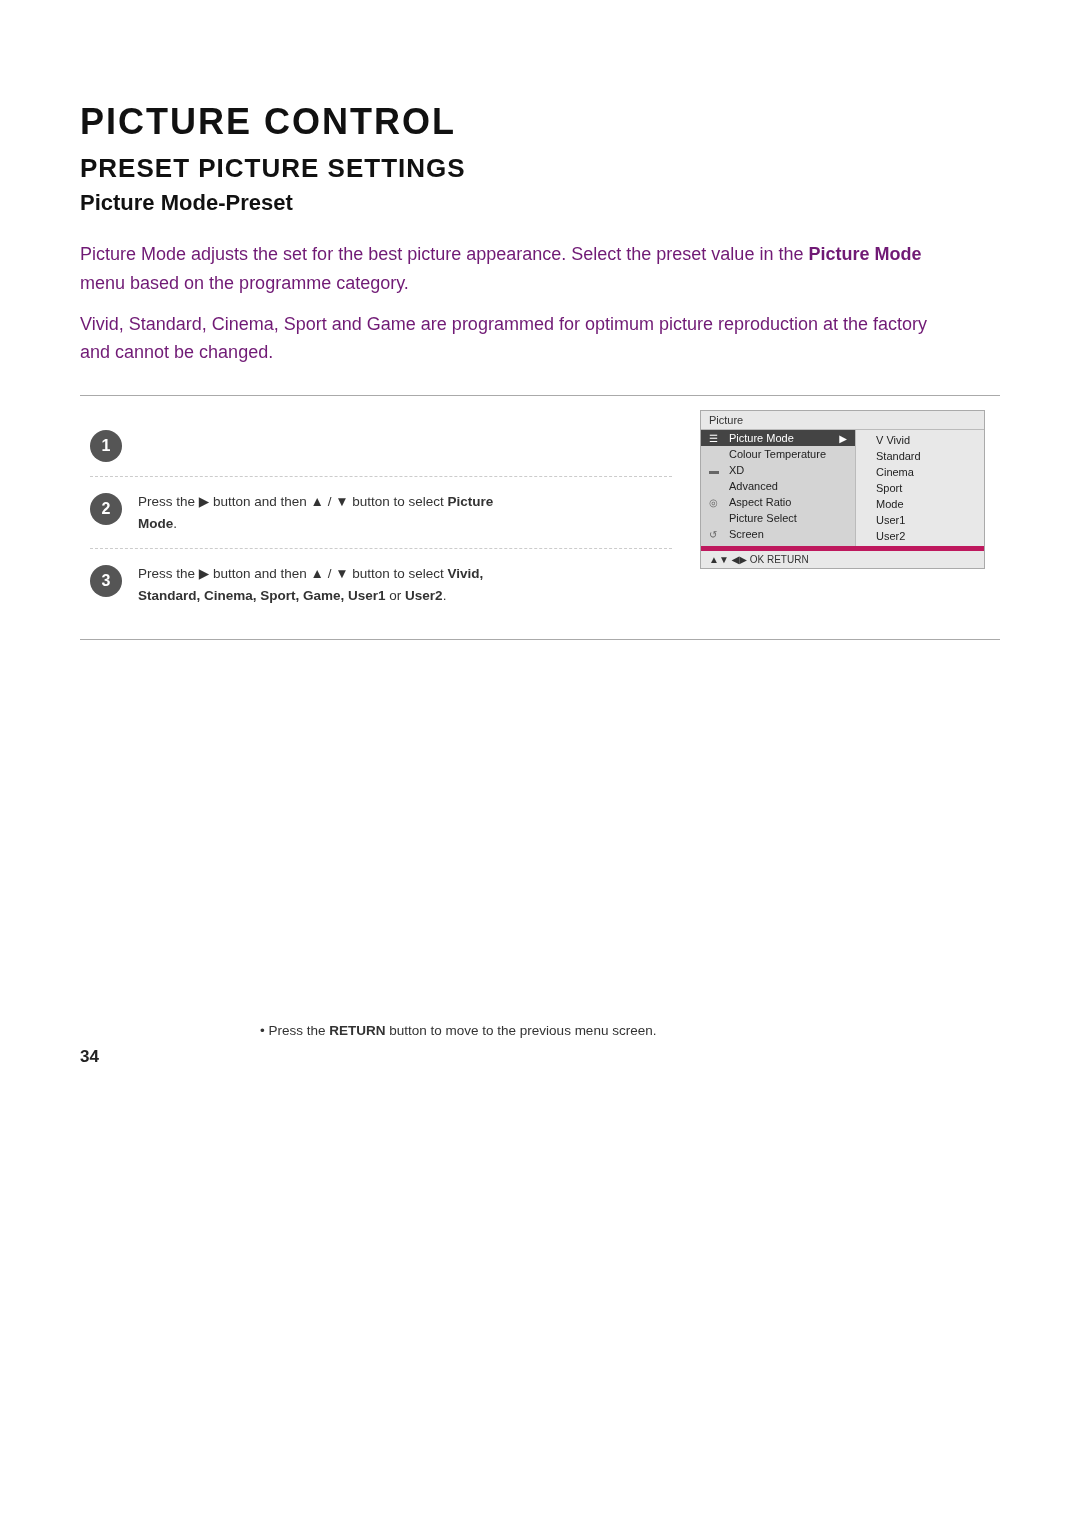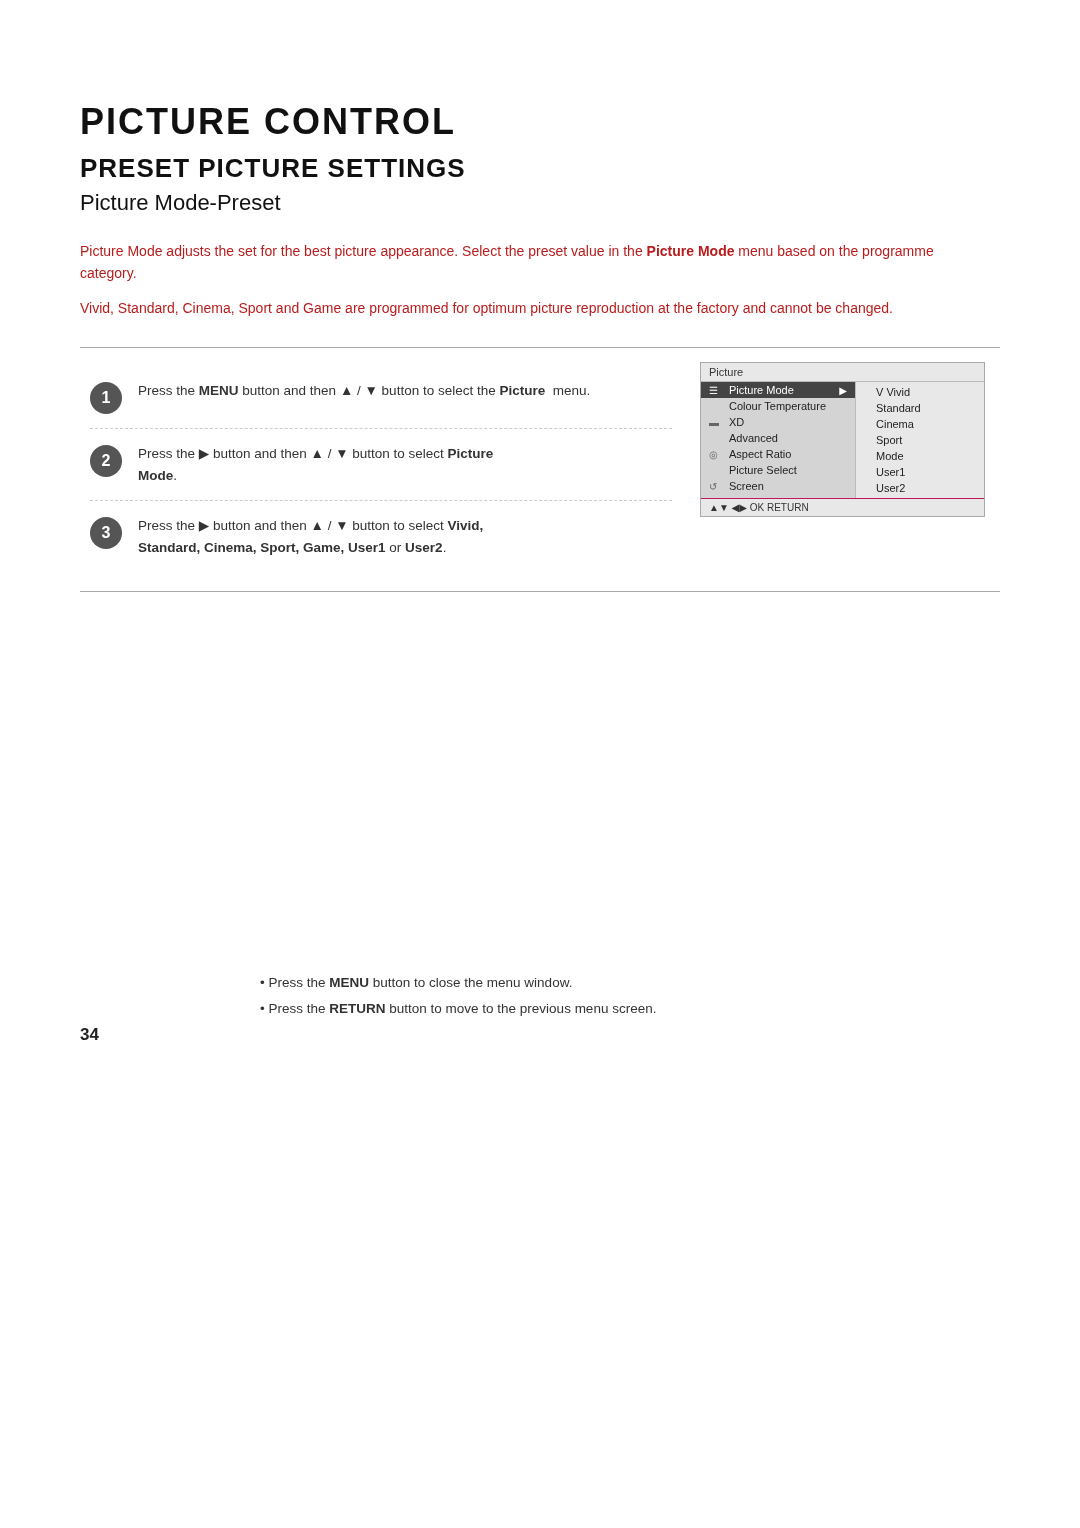--- a/index.html
+++ b/index.html
@@ -27,29 +27,29 @@
     .section-title {
       font-size: 26px;
       font-weight: 900;
       letter-spacing: 1px;
       text-transform: uppercase;
       margin-bottom: 6px;
       color: #111;
     }
     .subsection-title {
       font-size: 22px;
-      font-weight: 400;
+      font-weight: 700;
       margin-bottom: 24px;
       color: #111;
     }
     .intro-text {
-      font-size: 14px;
+      font-size: 18px;
       line-height: 1.6;
       margin-bottom: 12px;
-      color: #b91c1c;
+      color: #701a75;
       max-width: 860px;
     }
     .intro-text b {
       font-weight: 700;
     }
     .content-area {
       margin-top: 28px;
       border-top: 1px solid #aaa;
       border-bottom: 1px solid #aaa;
       display: flex;
@@ -167,21 +167,21 @@
     .menu-right-item {
       font-size: 11px;
       color: #222;
       padding: 2px 20px;
     }
     .menu-footer {
       background: #e8e8e8;
       padding: 3px 8px;
       font-size: 10px;
       color: #333;
-      border-top: 1px solid #be185d;
+      border-top: 5px solid #be185d;
     }
     .notes-area {
       margin-top: 380px;
       padding-left: 180px;
     }
     .note-item {
       font-size: 13.5px;
       line-height: 1.7;
       color: #333;
       margin-bottom: 4px;
@@ -215,23 +215,20 @@
   </p>
   <p class="intro-text">
     <span>Vivid, Standard, Cinema, Sport and Game are programmed for optimum picture reproduction at the factory and cannot be changed.</span>
   </p>
 
   <div class="content-area">
     <div class="steps-panel">
 
       <div class="step">
         <div class="step-number">1</div>
-        <div class="step-text">
-          Press the <b>MENU</b> button and then <span>▲ / ▼</span> button to select the <b>Picture</b>&nbsp; menu.
-        </div>
       </div>
 
       <div class="step">
         <div class="step-number">2</div>
         <div class="step-text">
           Press the <span>▶</span> button and then <span>▲ / ▼</span> button to select <b>Picture</b><br><b>Mode</b>.
         </div>
       </div>
 
       <div class="step">
@@ -294,22 +291,19 @@
             <div class="menu-right-item">User2</div>
           </div>
         </div>
         <div class="menu-footer">▲▼  ◀▶  OK  RETURN</div>
       </div>
     </div>
   </div>
 
   <div class="notes-area">
     <p class="note-item">
-      Press the <b>MENU</b> button to close the menu window.
-    </p>
-    <p class="note-item">
       Press the <b>RETURN</b> button to move to the previous menu screen.
     </p>
   </div>
 
   <div class="page-number">34</div>
 
 </div>
 
 </body></html>

